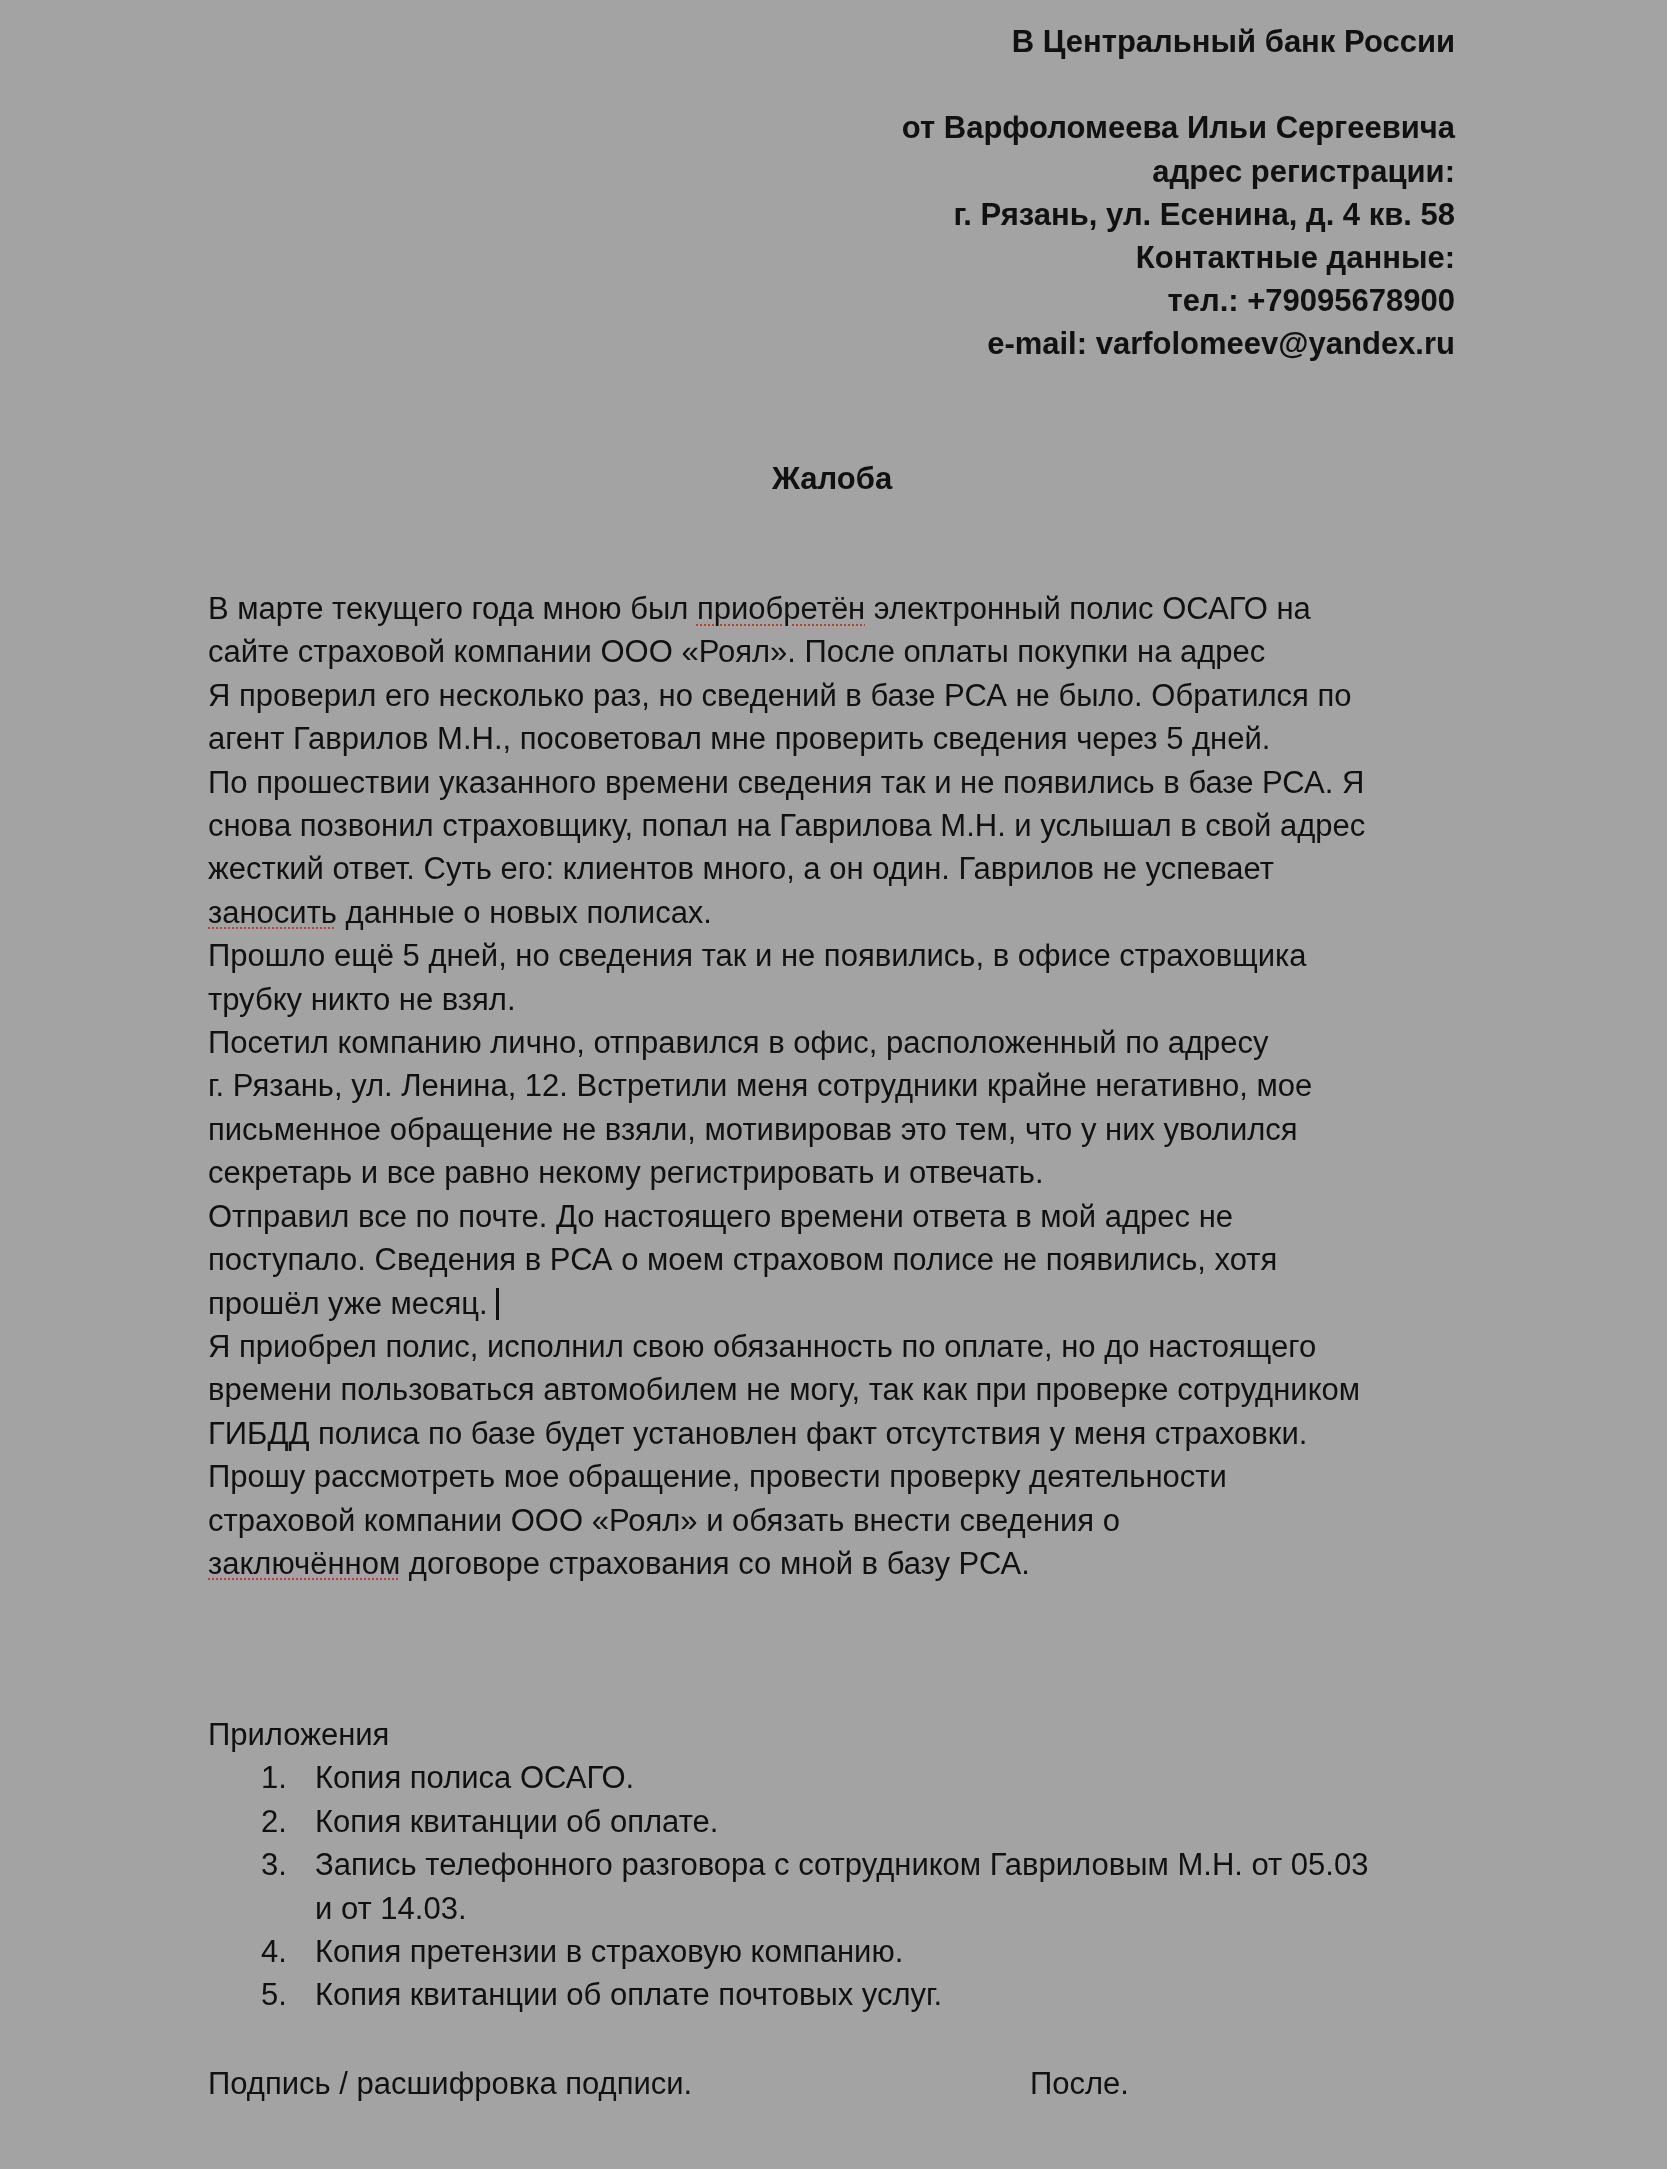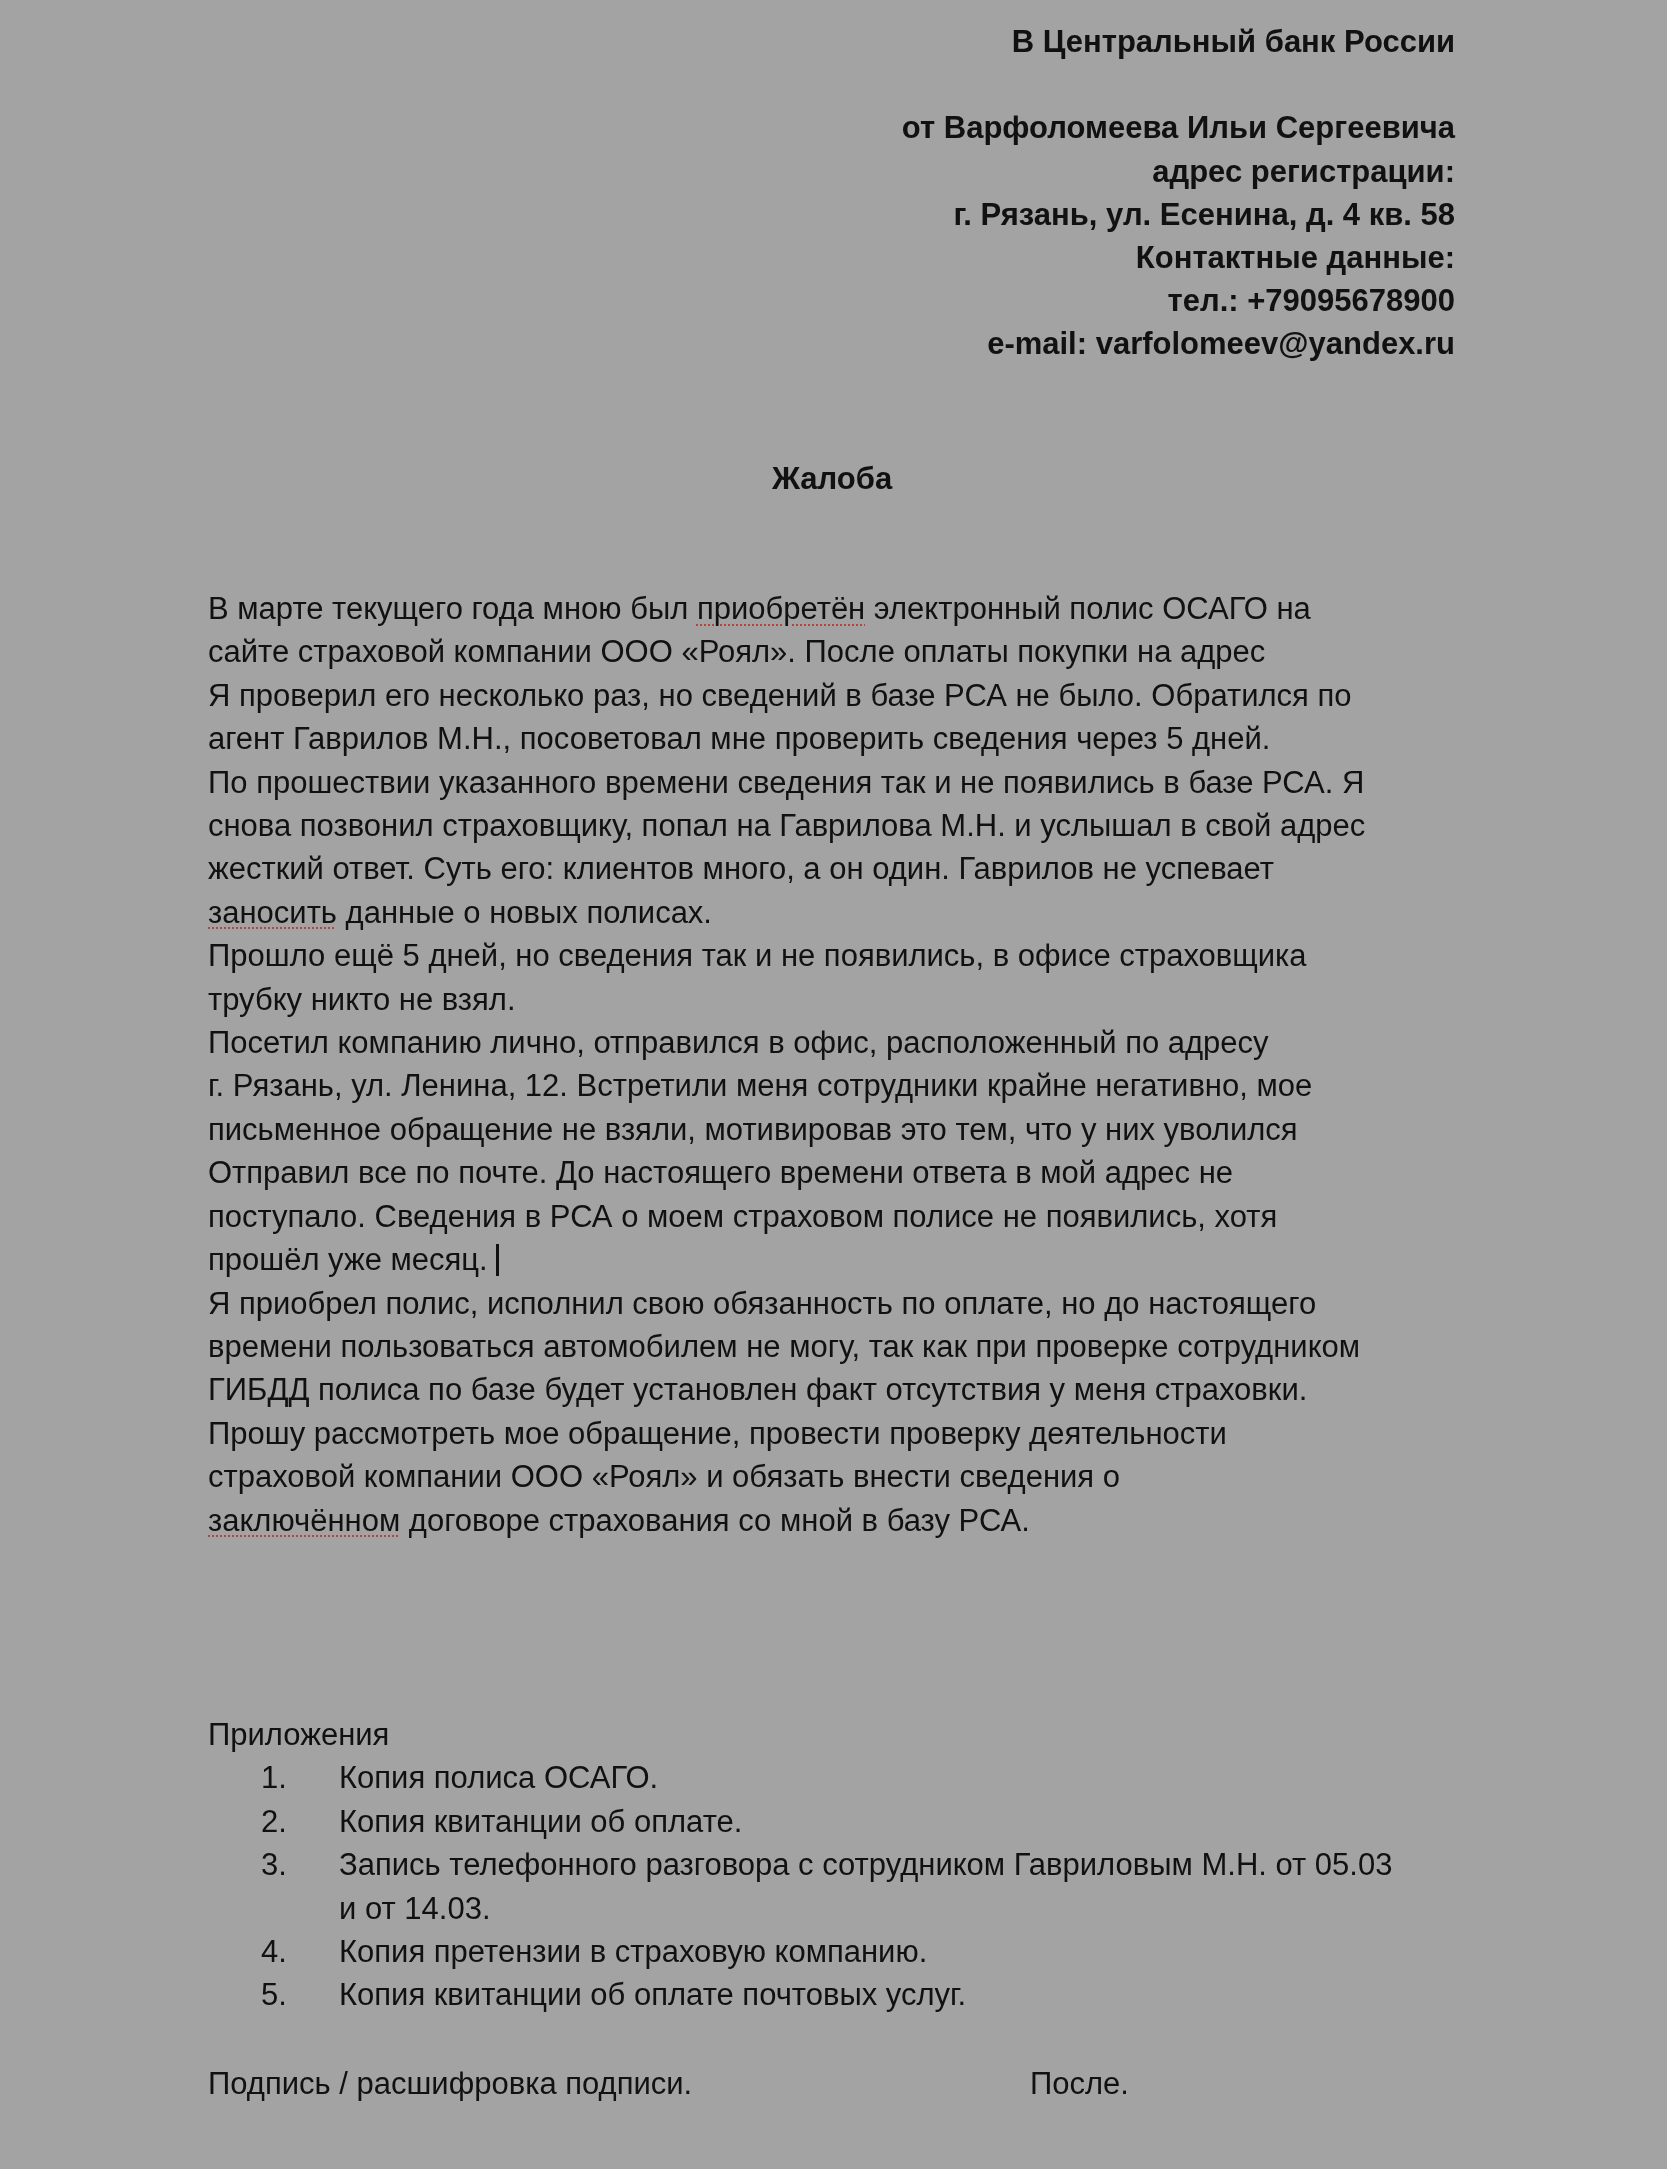--- a/index.html
+++ b/index.html
@@ -34,21 +34,21 @@
   }
   .attachments {
     position: absolute; left: 208px; top: 1713px; width: 1260px;
     font-size: 31px; line-height: 43.4px;
   }
   .attachments .heading { display: block; }
   .attachments ol { list-style: none; margin: 0; padding: 0; }
   .attachments li { position: relative; padding-left: 107px; }
   .attachments li .num { position: absolute; left: 53px; top: 0; }
   .attachments li .txt { display: block; }
-  .attachments li .txt .line { display: block; white-space: nowrap; margin-left: 24px; }
+  .attachments li .txt .line { display: block; white-space: nowrap; }
   .signature {
     position: absolute; left: 208px; top: 2062px; width: 1260px;
     font-size: 31px; line-height: 43px; white-space: nowrap;
   }
   .signature .date { position: absolute; left: 822px; top: 0; }
 </style>
 </head>
 <body>
 
 <div class="page">
@@ -73,20 +73,21 @@
       <span class="line"><span>агент Гаврилов М.Н., посоветовал мне проверить сведения через 5 дней.</span></span>
       <span class="line"><span>По прошествии указанного времени сведения так и не появились в базе РСА. Я</span></span>
       <span class="line"><span>снова позвонил страховщику, попал на Гаврилова М.Н. и услышал в свой адрес</span></span>
       <span class="line"><span>жесткий ответ. Суть его: клиентов много, а он один. Гаврилов не успевает</span></span>
       <span class="line"><span class="sp">заносить</span><span> данные о новых полисах.</span></span>
       <span class="line"><span>Прошло ещё 5 дней, но сведения так и не появились, в офисе страховщика</span></span>
       <span class="line"><span>трубку никто не взял.</span></span>
       <span class="line"><span>Посетил компанию лично, отправился в офис, расположенный по адресу</span></span>
       <span class="line"><span>г. Рязань, ул. Ленина, 12. Встретили меня сотрудники крайне негативно, мое</span></span>
       <span class="line"><span>письменное обращение не взяли, мотивировав это тем, что у них уволился</span></span>
+      <span class="line"><span>секретарь и все равно некому регистрировать и отвечать.</span></span>
       <span class="line"><span>Отправил все по почте. До настоящего времени ответа в мой адрес не</span></span>
       <span class="line"><span>поступало. Сведения в РСА о моем страховом полисе не появились, хотя</span></span>
       <span class="line"><span>прошёл уже месяц.</span><span class="cursor"></span></span>
       <span class="line"><span>Я приобрел полис, исполнил свою обязанность по оплате, но до настоящего</span></span>
       <span class="line"><span>времени пользоваться автомобилем не могу, так как при проверке сотрудником</span></span>
       <span class="line"><span>ГИБДД полиса по базе будет установлен факт отсутствия у меня страховки.</span></span>
       <span class="line"><span>Прошу рассмотреть мое обращение, провести проверку деятельности</span></span>
       <span class="line"><span>страховой компании ООО «Роял» и обязать внести сведения о</span></span>
       <span class="line"><span class="sp">заключённом</span><span> договоре страхования со мной в базу РСА.</span></span>
     </div>

